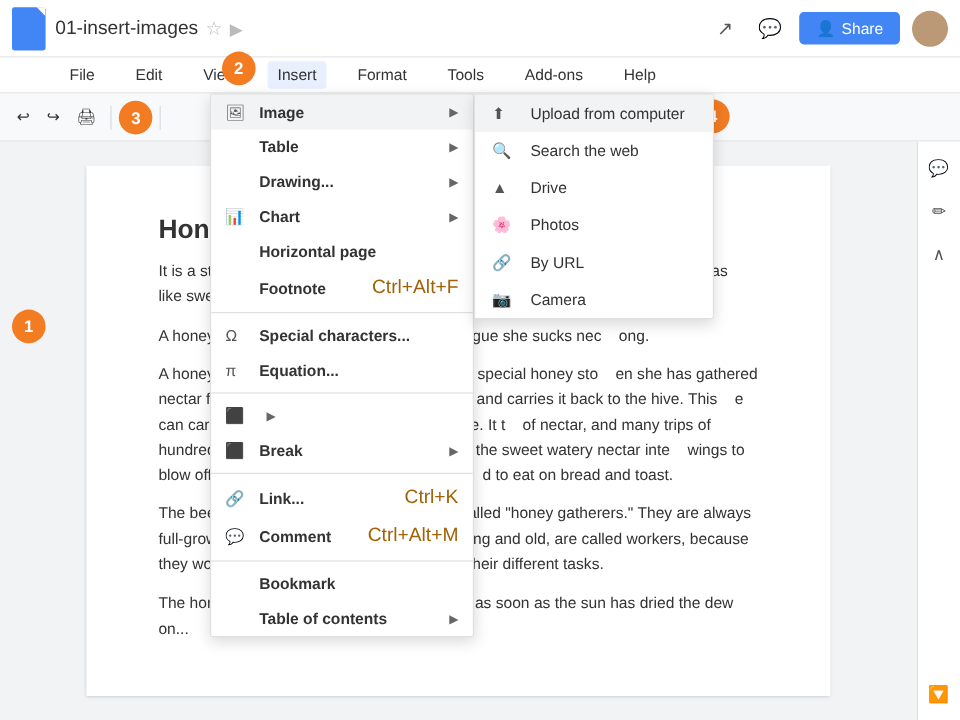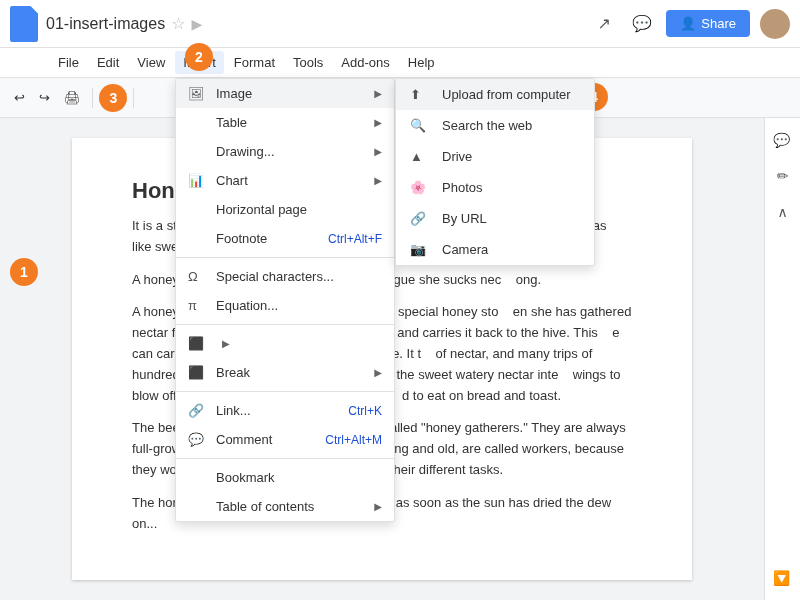--- a/index.html
+++ b/index.html
@@ -18,21 +18,21 @@
     .star-icon { color: #bbb; font-size: 16px; }
     .folder-icon { color: #bbb; font-size: 14px; }
     .top-right { display: flex; align-items: center; gap: 10px; margin-left: auto; }
     .icon-btn { width: 28px; height: 28px; display: flex; align-items: center; justify-content: center; cursor: pointer; color: #555; font-size: 16px; border-radius: 50%; }
     .share-btn { background: #4285f4; color: white; border: none; border-radius: 4px; padding: 6px 14px; font-size: 13px; cursor: pointer; display: flex; align-items: center; gap: 5px; }
     .avatar { width: 30px; height: 30px; border-radius: 50%; background: #b97; overflow: hidden; }
 
     
     .menu-bar {
       display: flex; align-items: center; background: white;
-      padding: 2px 50px; height: 30px; gap: 2px;
+      padding: 2px 50px; height: 30px; gap: 18px;
       border-bottom: 1px solid #e0e0e0;
     }
     .menu-item { padding: 4px 8px; font-size: 13px; color: #333; cursor: pointer; border-radius: 3px; }
     .menu-item.highlighted { background: #e8f0fe; }
 
     
     .toolbar {
       display: flex; align-items: center; background: #f8f9fa;
       padding: 4px 8px; height: 40px; gap: 2px;
       border-bottom: 1px solid #e0e0e0;
@@ -65,22 +65,22 @@
       position: absolute; top: 78px; left: 175px;
       background: white; border: 1px solid #e0e0e0;
       box-shadow: 0 4px 12px rgba(0,0,0,0.15);
       width: 220px; z-index: 200; border-radius: 2px;
     }
     .insert-menu-item {
       display: flex; align-items: center; padding: 7px 12px;
       font-size: 13px; color: #333; cursor: pointer; position: relative;
     }
     .insert-menu-item:hover, .insert-menu-item.active { background: #f1f3f4; }
-    .insert-menu-item .label { flex: 1; }
-    .insert-menu-item .shortcut { color: #1d4ed8; font-size: 12px; margin-left: auto; }
+    .insert-menu-item .label { flex: 1; font-weight: bold; }
+    .insert-menu-item .shortcut { color: #a16207; font-size: 16px; margin-left: auto; }
     .insert-menu-item .arrow { color: #666; font-size: 10px; margin-left: 6px; }
     .insert-menu-item .icon-wrap { width: 20px; margin-right: 8px; display: flex; align-items: center; color: #555; }
     .menu-separator { height: 1px; background: #e0e0e0; margin: 4px 0; }
 
     
     .image-submenu {
       position: absolute; top: 78px; left: 395px;
       background: white; border: 1px solid #e0e0e0;
       box-shadow: 0 4px 12px rgba(0,0,0,0.15);
       width: 200px; z-index: 300; border-radius: 2px;

